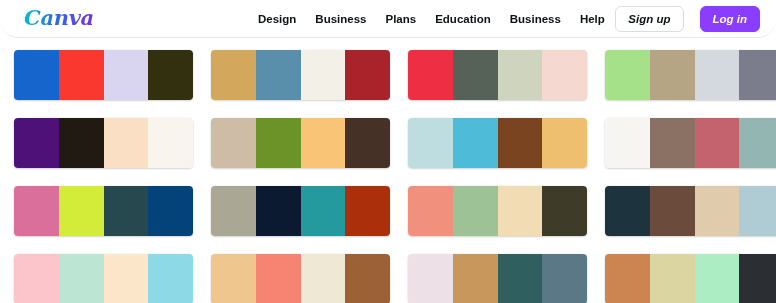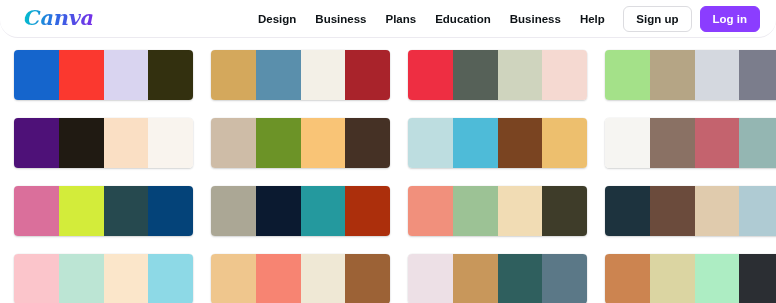--- a/index.html
+++ b/index.html
@@ -63,21 +63,22 @@
     line-height: 38px;
   }
 
   .header-actions {
     position: absolute;
     right: 16px;
     top: 0;
     height: 38px;
     display: flex;
     align-items: center;
-    gap: 8px;
+    gap: 16px;
+    font-style: italic;
   }
   .btn {
     font-size: 11.5px;
     font-weight: 700;
     border-radius: 6px;
     padding: 5px 12px;
     cursor: pointer;
     white-space: nowrap;
     line-height: 14px;
   }

